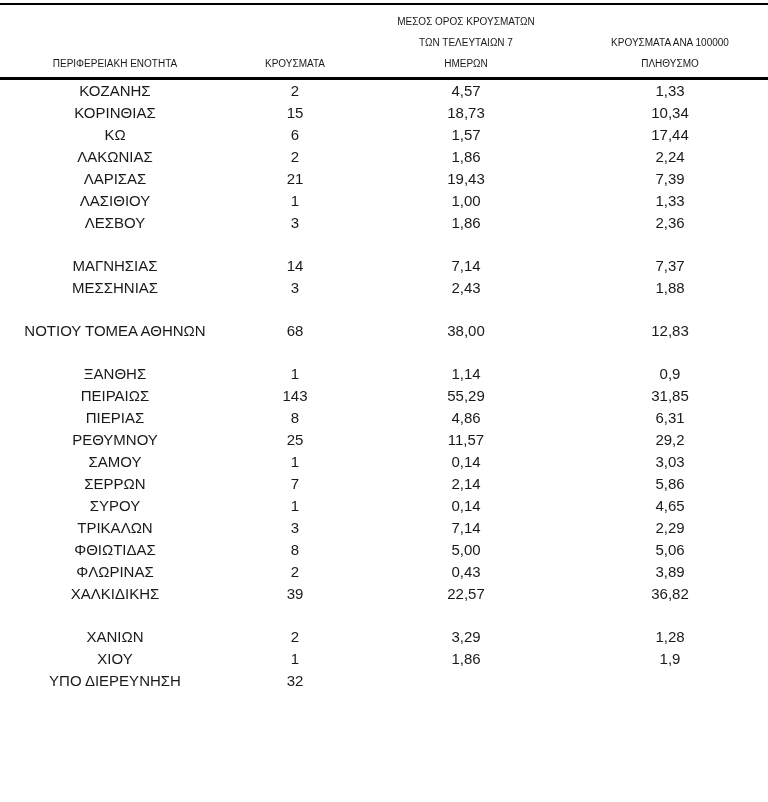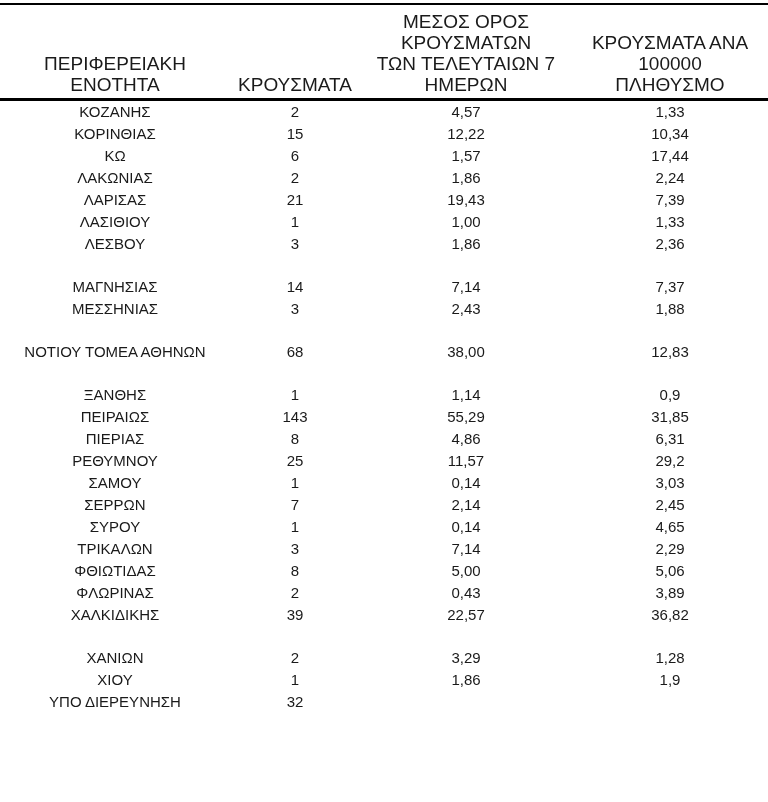--- a/index.html
+++ b/index.html
@@ -28,21 +28,21 @@
   col.c1 { width: 230px; }
   col.c2 { width: 130px; }
   col.c3 { width: 212px; }
   col.c4 { width: 196px; }
 
   thead th {
     border-top: 2px solid #000000;
     border-bottom: 3px solid #000000;
     vertical-align: bottom;
     font-weight: normal;
-    font-size: 19px;
+    font-size: 10px;
     line-height: 21px;
     text-align: center;
     padding: 6px 2px 3px 2px;
     white-space: pre-line;
   }
   tbody td {
     font-size: 15px;
     line-height: 22px;
     height: 22px;
     text-align: center;
@@ -79,21 +79,21 @@
     <tbody>
         <tr>
           <td>ΚΟΖΑΝΗΣ</td>
           <td>2</td>
           <td>4,57</td>
           <td>1,33</td>
         </tr>
         <tr>
           <td>ΚΟΡΙΝΘΙΑΣ</td>
           <td>15</td>
-          <td>12,22</td>
+          <td>18,73</td>
           <td>10,34</td>
         </tr>
         <tr>
           <td>ΚΩ</td>
           <td>6</td>
           <td>1,57</td>
           <td>17,44</td>
         </tr>
         <tr>
           <td>ΛΑΚΩΝΙΑΣ</td>
@@ -173,21 +173,21 @@
         <tr>
           <td>ΣΑΜΟΥ</td>
           <td>1</td>
           <td>0,14</td>
           <td>3,03</td>
         </tr>
         <tr>
           <td>ΣΕΡΡΩΝ</td>
           <td>7</td>
           <td>2,14</td>
-          <td>2,45</td>
+          <td>5,86</td>
         </tr>
         <tr>
           <td>ΣΥΡΟΥ</td>
           <td>1</td>
           <td>0,14</td>
           <td>4,65</td>
         </tr>
         <tr>
           <td>ΤΡΙΚΑΛΩΝ</td>
           <td>3</td>

